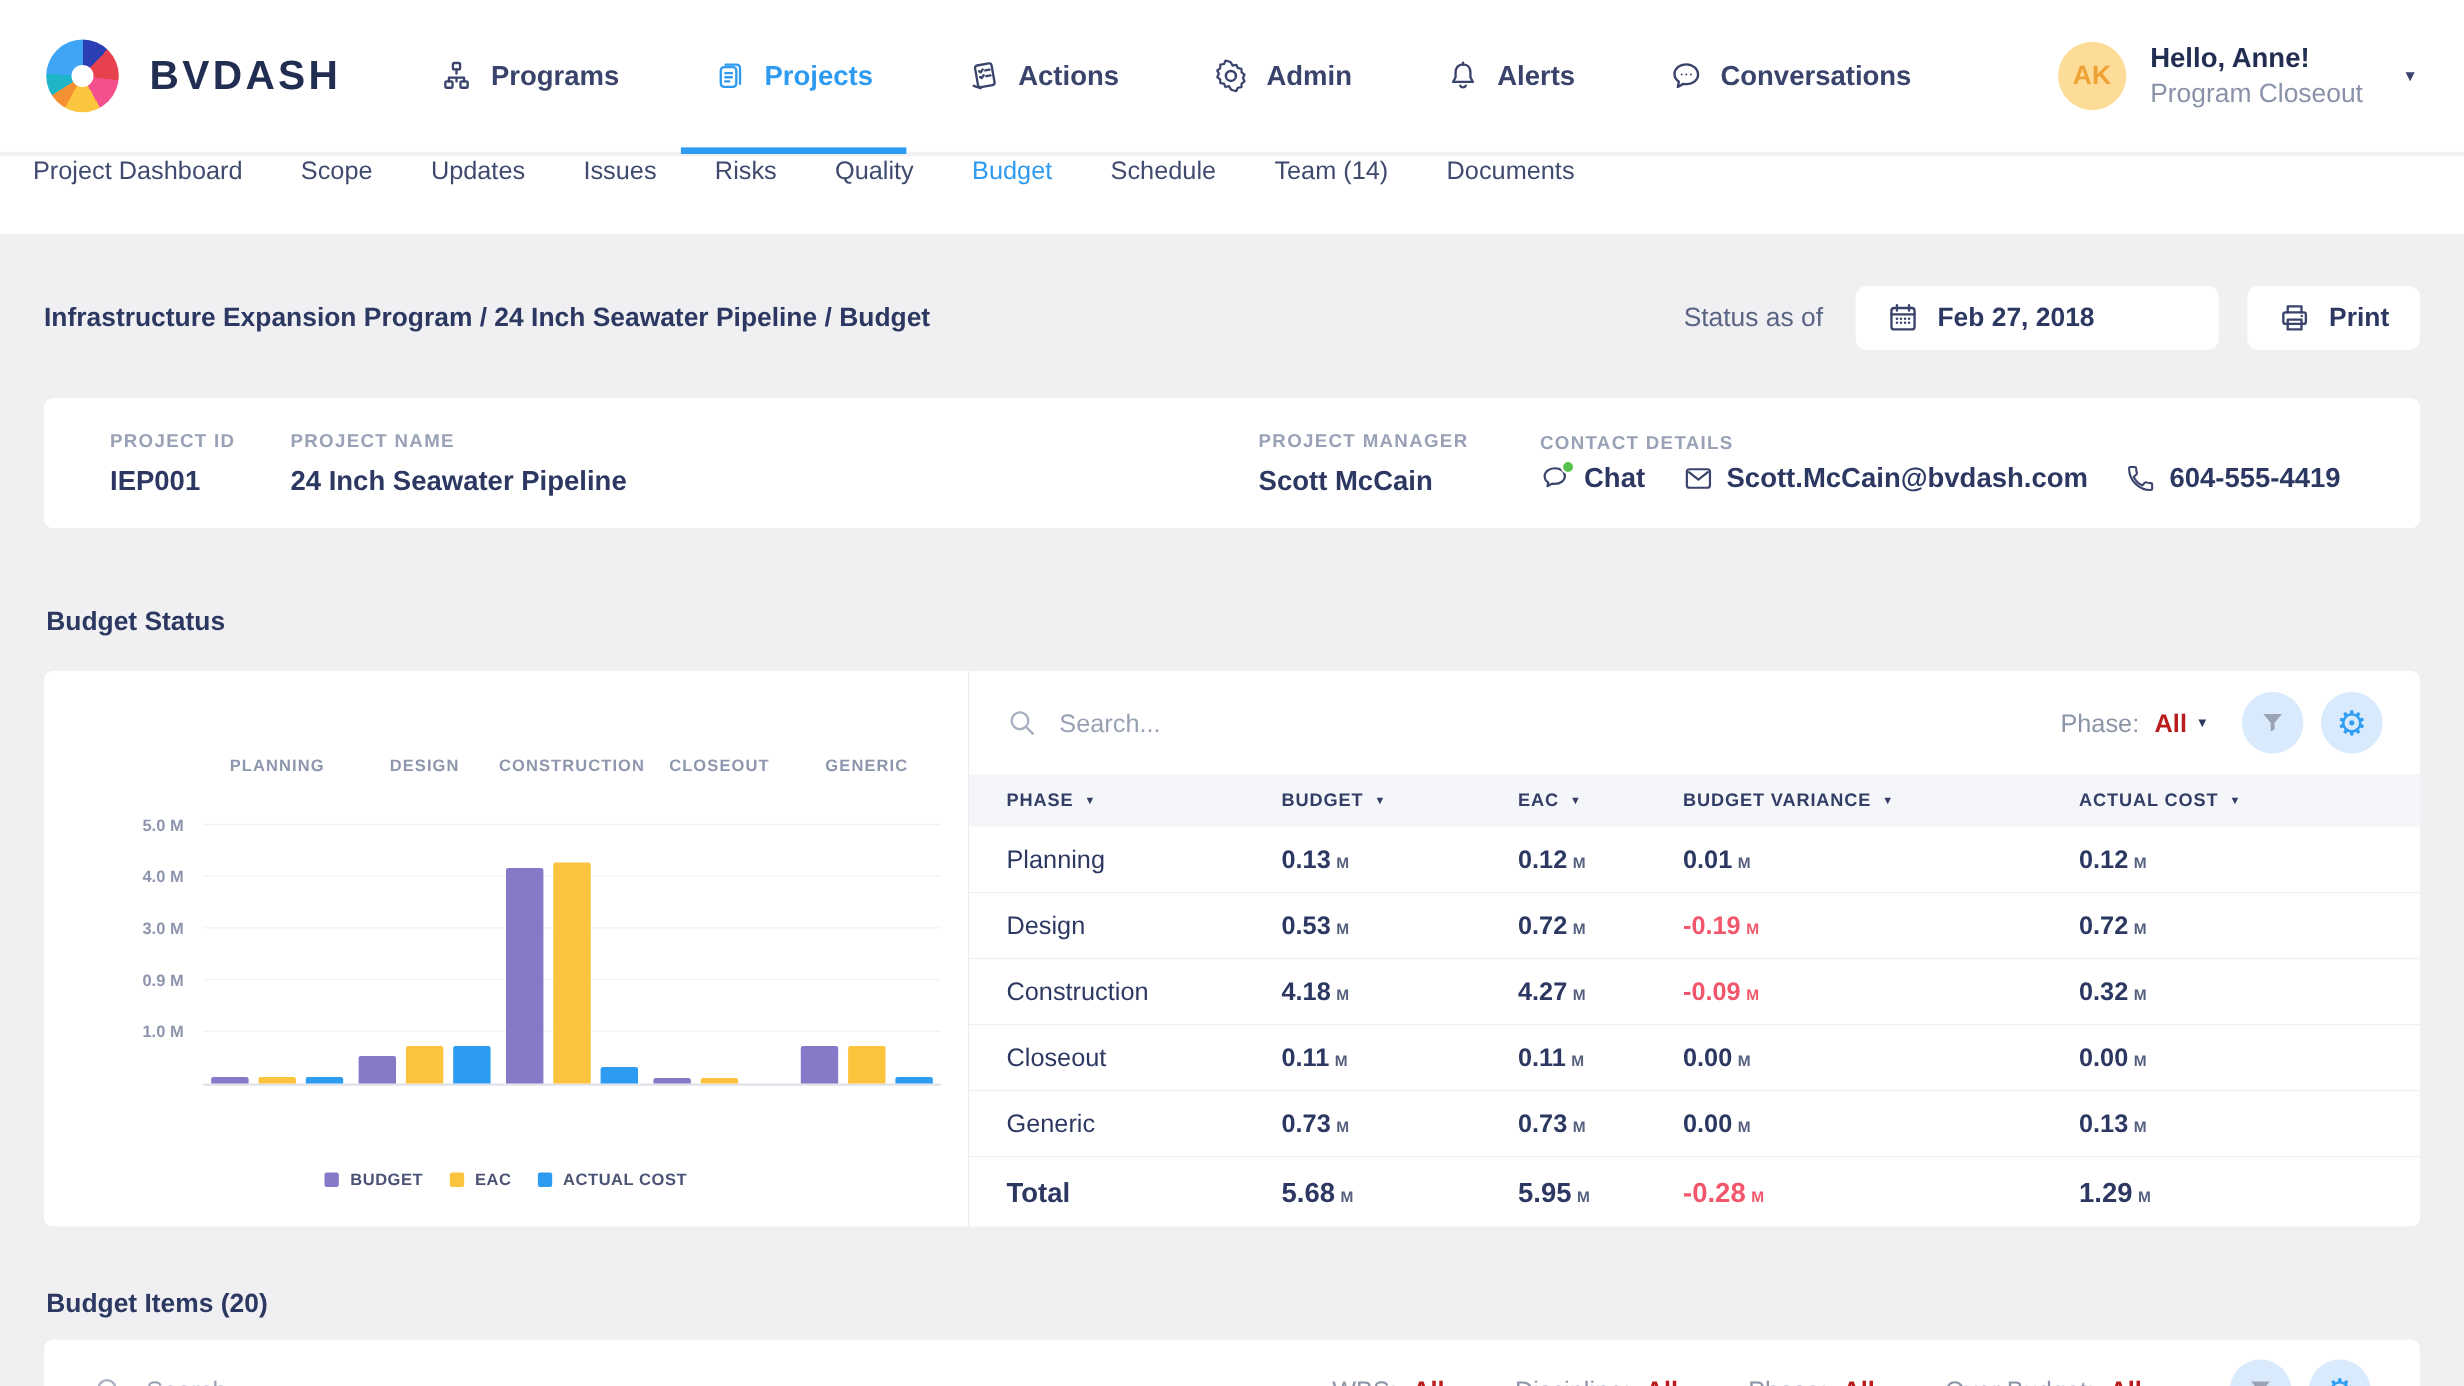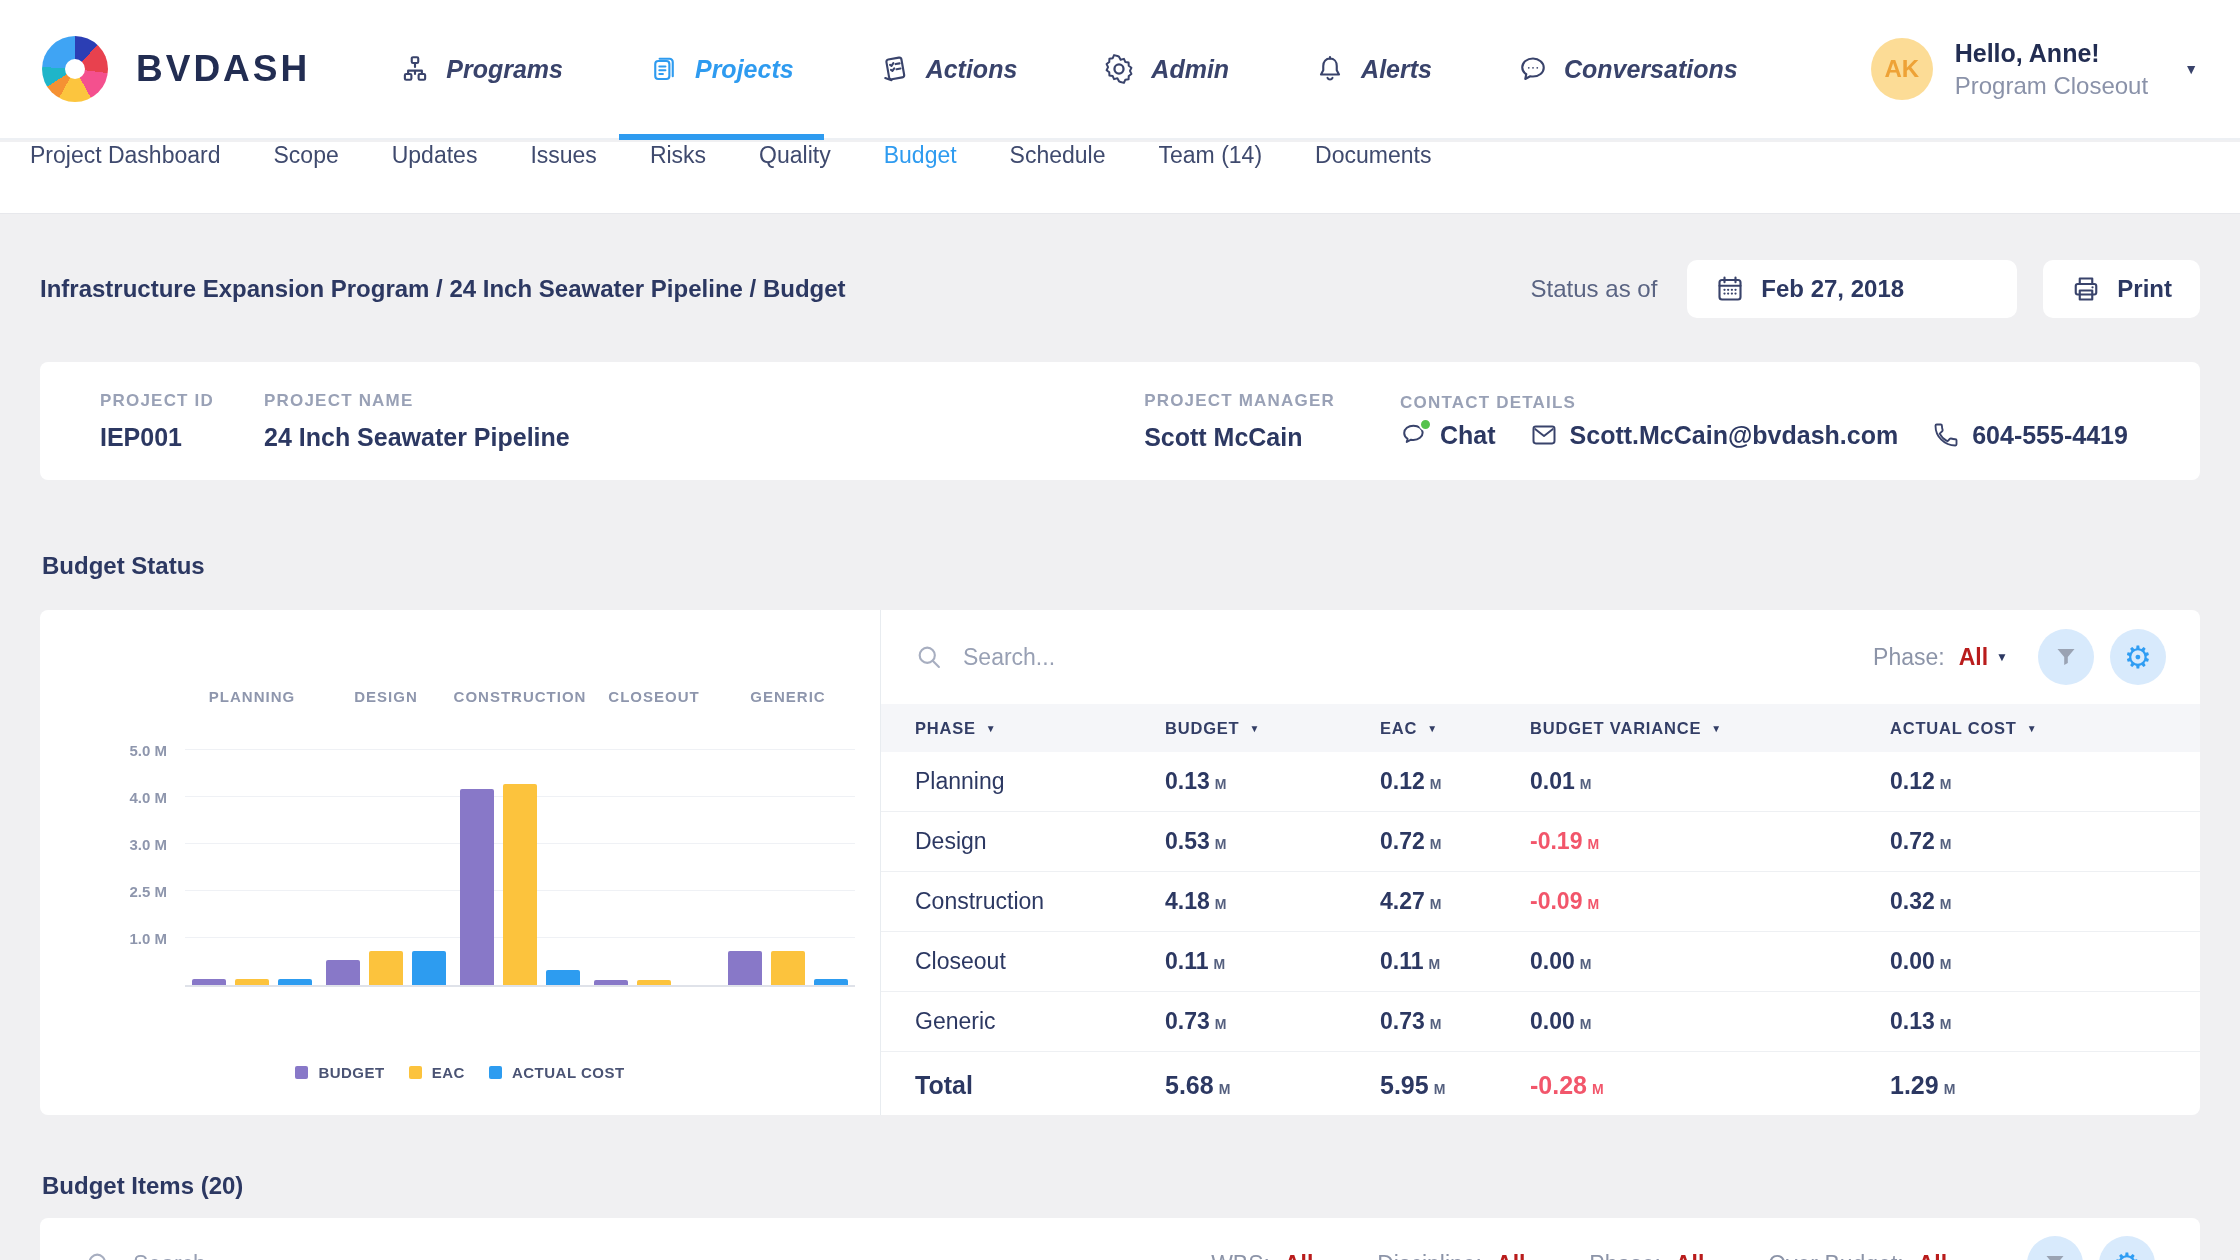--- a/index.html
+++ b/index.html
@@ -22,21 +22,21 @@
     background:conic-gradient(#2b3eb4 0 12%, #e8414e 12% 27%, #f4508e 27% 42%, #fcc53e 42% 58%, #f59133 58% 66%, #1fb5c9 66% 76%, #3fa4f4 76% 100%);
     position:relative;
   }
   .logo-mark::after {
     content:""; position:absolute; inset:0; margin:auto;
     width:20px; height:20px; background:#fff; border-radius:50%;
   }
   .wordmark { font-size:37px; font-weight:800; letter-spacing:3px; color:#222d52; margin-left:28px; }
   .main-nav { display:flex; align-items:center; height:100%; margin-left:90px; gap:86px; }
   .nav-item { display:flex; align-items:center; gap:16px; height:100%; position:relative; cursor:pointer; }
-  .nav-item .lbl { font-size:25px; font-weight:600; color:#39436b;font-style:italic; }
+  .nav-item .lbl { font-size:25px; font-weight:600; color:#39436b; }
   .nav-item.active .lbl { color:#2e9bf0; }
   .nav-item.active::after {
     content:""; position:absolute; left:-30px; right:-30px; bottom:-2px;
     height:6px; background:#2e9bf0;
   }
   .user-block { margin-left:auto; display:flex; align-items:center; }
   .avatar {
     width:62px; height:62px; border-radius:50%; background:#fcdc96;
     display:flex; align-items:center; justify-content:center;
     font-size:24px; font-weight:700; color:#eea236;
@@ -358,21 +358,21 @@
         <div class="cat">GENERIC</div>
       </div>
     <div class="plot">
         <div class="gridline" style="bottom: 235px;"></div>
         <div class="ytick" style="bottom: 226px;">5.0 M</div>
         <div class="gridline" style="bottom: 188px;"></div>
         <div class="ytick" style="bottom: 179px;">4.0 M</div>
         <div class="gridline" style="bottom: 141px;"></div>
         <div class="ytick" style="bottom: 132px;">3.0 M</div>
         <div class="gridline" style="bottom: 94px;"></div>
-        <div class="ytick" style="bottom: 85px;">2.5 M</div>
+        <div class="ytick" style="bottom: 85px;">0.9 M</div>
         <div class="gridline" style="bottom: 47px;"></div>
         <div class="ytick" style="bottom: 38px;">1.0 M</div>
         <div class="bars">
           <div class="bar-group">
             <div class="bar" style="height: 6px; background: rgb(136, 120, 200);"></div>
             <div class="bar" style="height: 6px; background: rgb(252, 195, 61);"></div>
             <div class="bar" style="height: 6px; background: rgb(45, 156, 240);"></div>
           </div>
           <div class="bar-group">
             <div class="bar" style="height: 25px; background: rgb(136, 120, 200);"></div>

